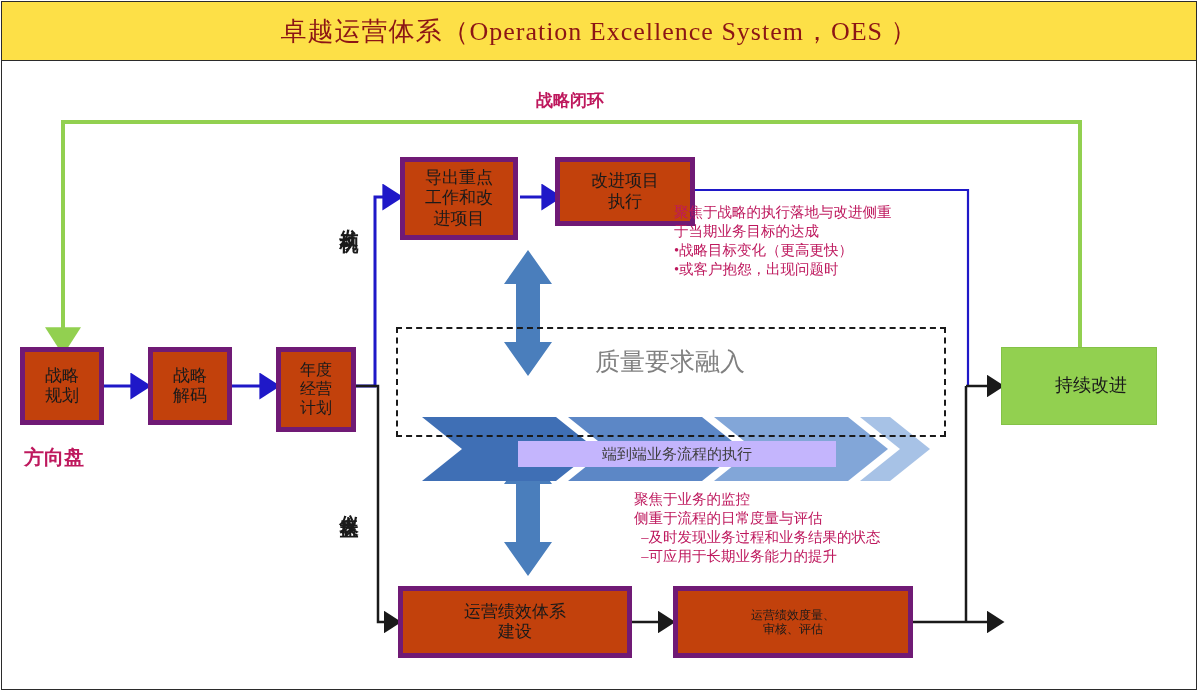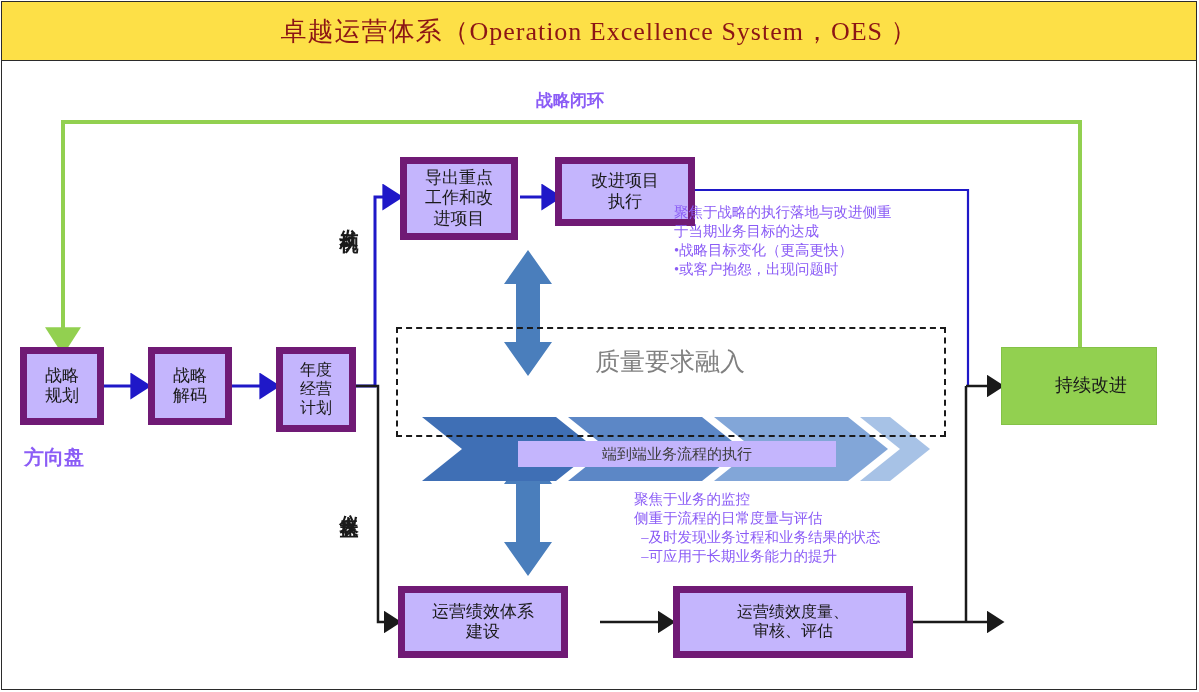--- a/index.html
+++ b/index.html
@@ -33,34 +33,34 @@
     white-space:nowrap;
   }
 
   
   .canvas{position:absolute;left:0;top:62px;width:1199px;height:630px;}
   svg.layer{position:absolute;left:0;top:0;width:1199px;height:630px;overflow:visible;}
 
   
   .box{
     position:absolute;box-sizing:border-box;
-    background:#c4b5fd;
-    border:7px solid #701a75;
+    background:#c2410c;
+    border:5px solid #701a75;
     color:#1a1a1a;
     display:flex;align-items:center;justify-content:center;
     text-align:center;
     line-height:1.18;
     font-family:"Liberation Serif","DejaVu Serif",serif;
   }
   .box span{display:block;padding:0 2px;}
   .box.green{background:#92d050;border:1px solid #84c247;}
 
   
   .ftext{
-    position:absolute;color:#8b5cf6;
+    position:absolute;color:#be185d;
     font-family:"Liberation Serif","DejaVu Serif",serif;
     line-height:1.3;white-space:pre;
   }
   .ftext.bold{font-weight:bold;}
   .vtext{
     position:absolute;
     writing-mode:vertical-rl;
     text-orientation:upright;
     font-weight:bold;
     color:#1a1a1a;
@@ -212,21 +212,21 @@
     <div class="chev-band" style="left:518px;top:379px;width:318px;height:26px;">
       <span>端到端业务流程的执行</span>
     </div>
 
     <div class="ftext" style="left:634px;top:428px;font-size:14.5px;">聚焦于业务的监控<br>侧重于流程的日常度量与评估<br>  –及时发现业务过程和业务结果的状态<br>  –可应用于长期业务能力的提升</div>
 
     <div class="box green" style="left:1001px;top:285px;width:156px;height:78px;font-size:18px;padding-left:24px;">
       <span>持续改进</span>
     </div>
 
-    <div class="box" style="left:398px;top:524px;width:170px;height:72px;font-size:17px;">
+    <div class="box" style="left:398px;top:524px;width:234px;height:72px;font-size:17px;">
       <span>运营绩效体系<br>建设</span>
     </div>
-    <div class="box" style="left:673px;top:524px;width:240px;height:72px;font-size:16px;">
+    <div class="box" style="left:673px;top:524px;width:240px;height:72px;font-size:12px;">
       <span>运营绩效度量、<br>审核、评估</span>
     </div>
 
   </div>
 </div>
 
 </body></html>

